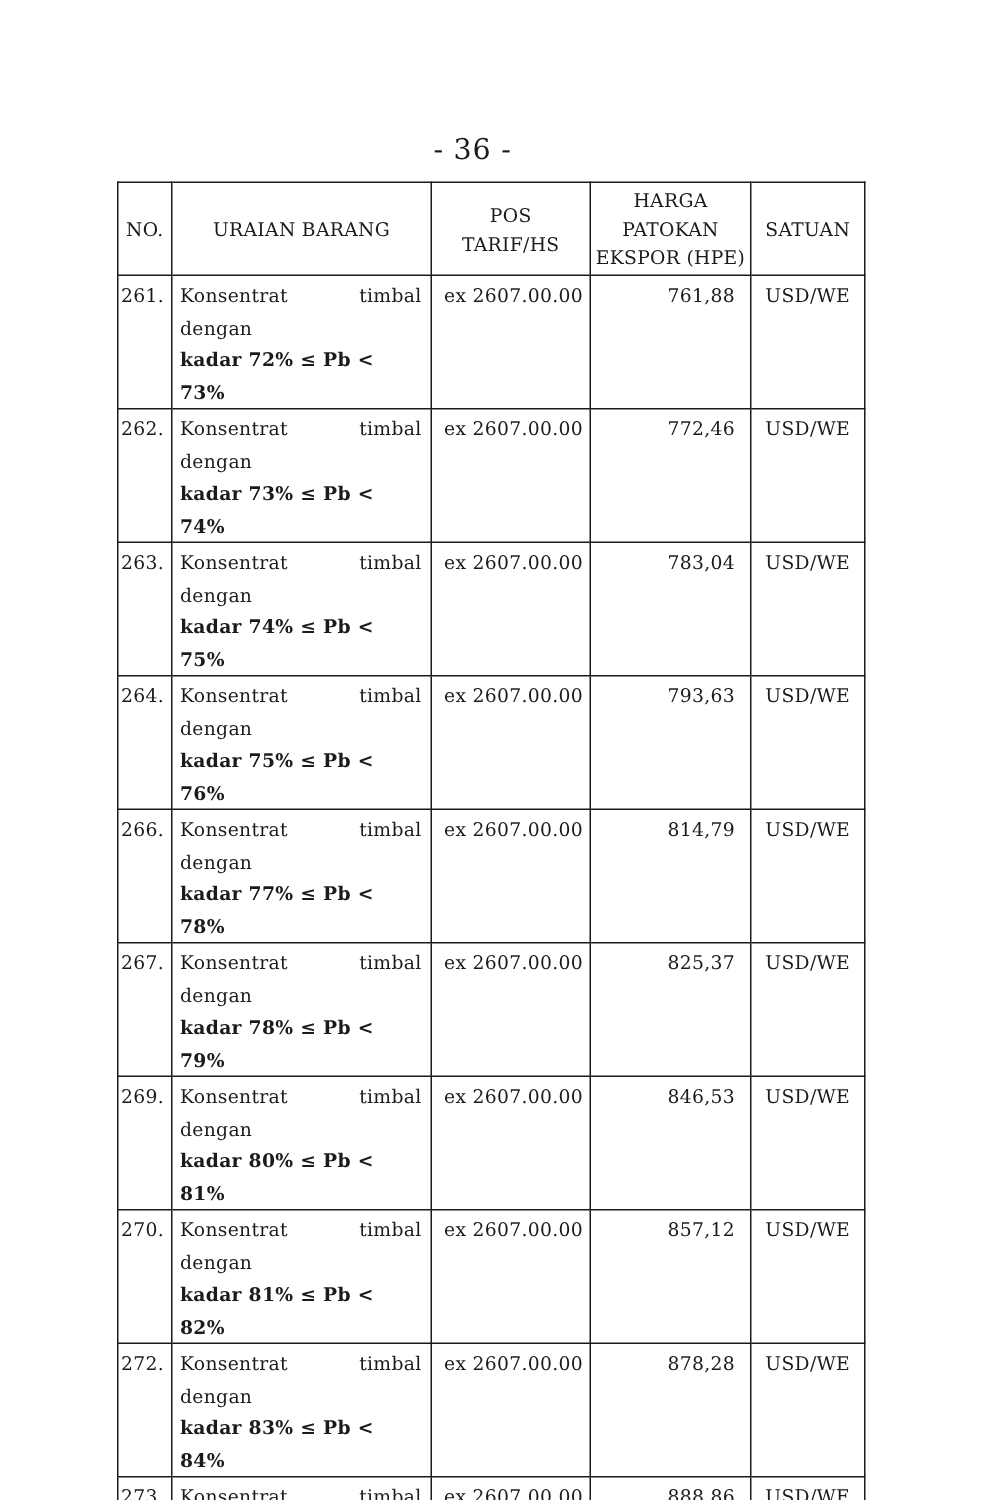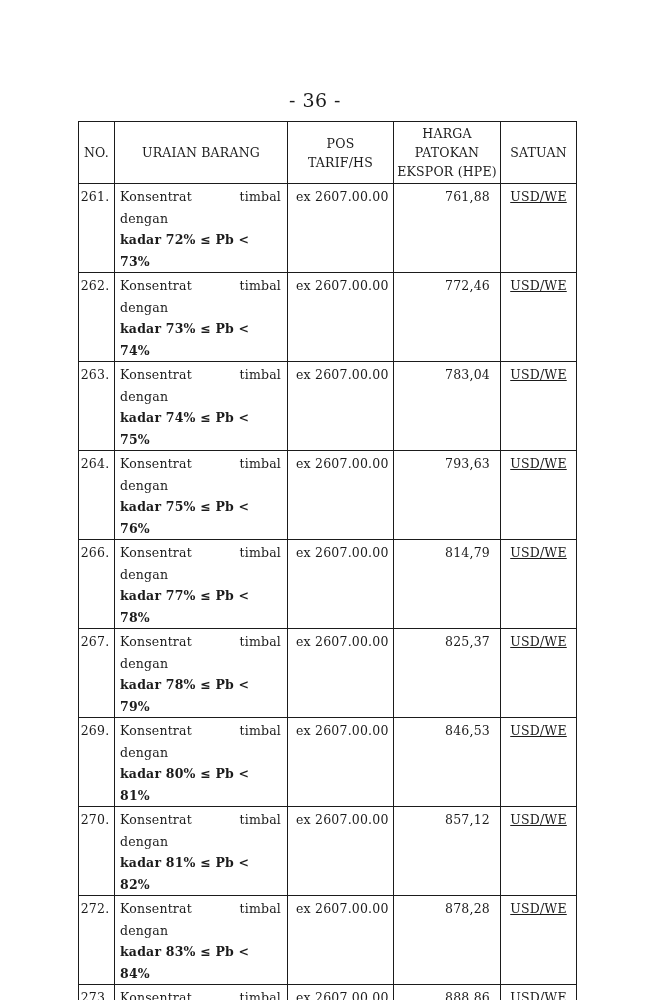--- a/index.html
+++ b/index.html
@@ -55,21 +55,21 @@
     vertical-align: top;
     line-height: 21.5px;
     padding-top: 2px;
   }
   td.c-no   { text-align: center; padding-right: 3px; }
   td.c-desc { padding-left: 5px; padding-right: 6px; margin-left: 20px; }
   td.c-desc .l1 { text-align: justify; text-align-last: justify; }
   td.c-desc .l2 { text-align: left; font-weight: bold; }
   td.c-hs   { text-align: left;  padding-left: 8px; }
   td.c-hpe  { text-align: right; padding-right: 10px; }
-  td.c-unit { text-align: center; text-decoration: underline; }
+  td.c-unit { text-align: center; }
 </style>
 </head>
 <body>
 
 <div class="page">
   <div class="page-number">- 36 -</div>
 
   <table class="hpe-table">
     <colgroup>
       <col class="w-no">

